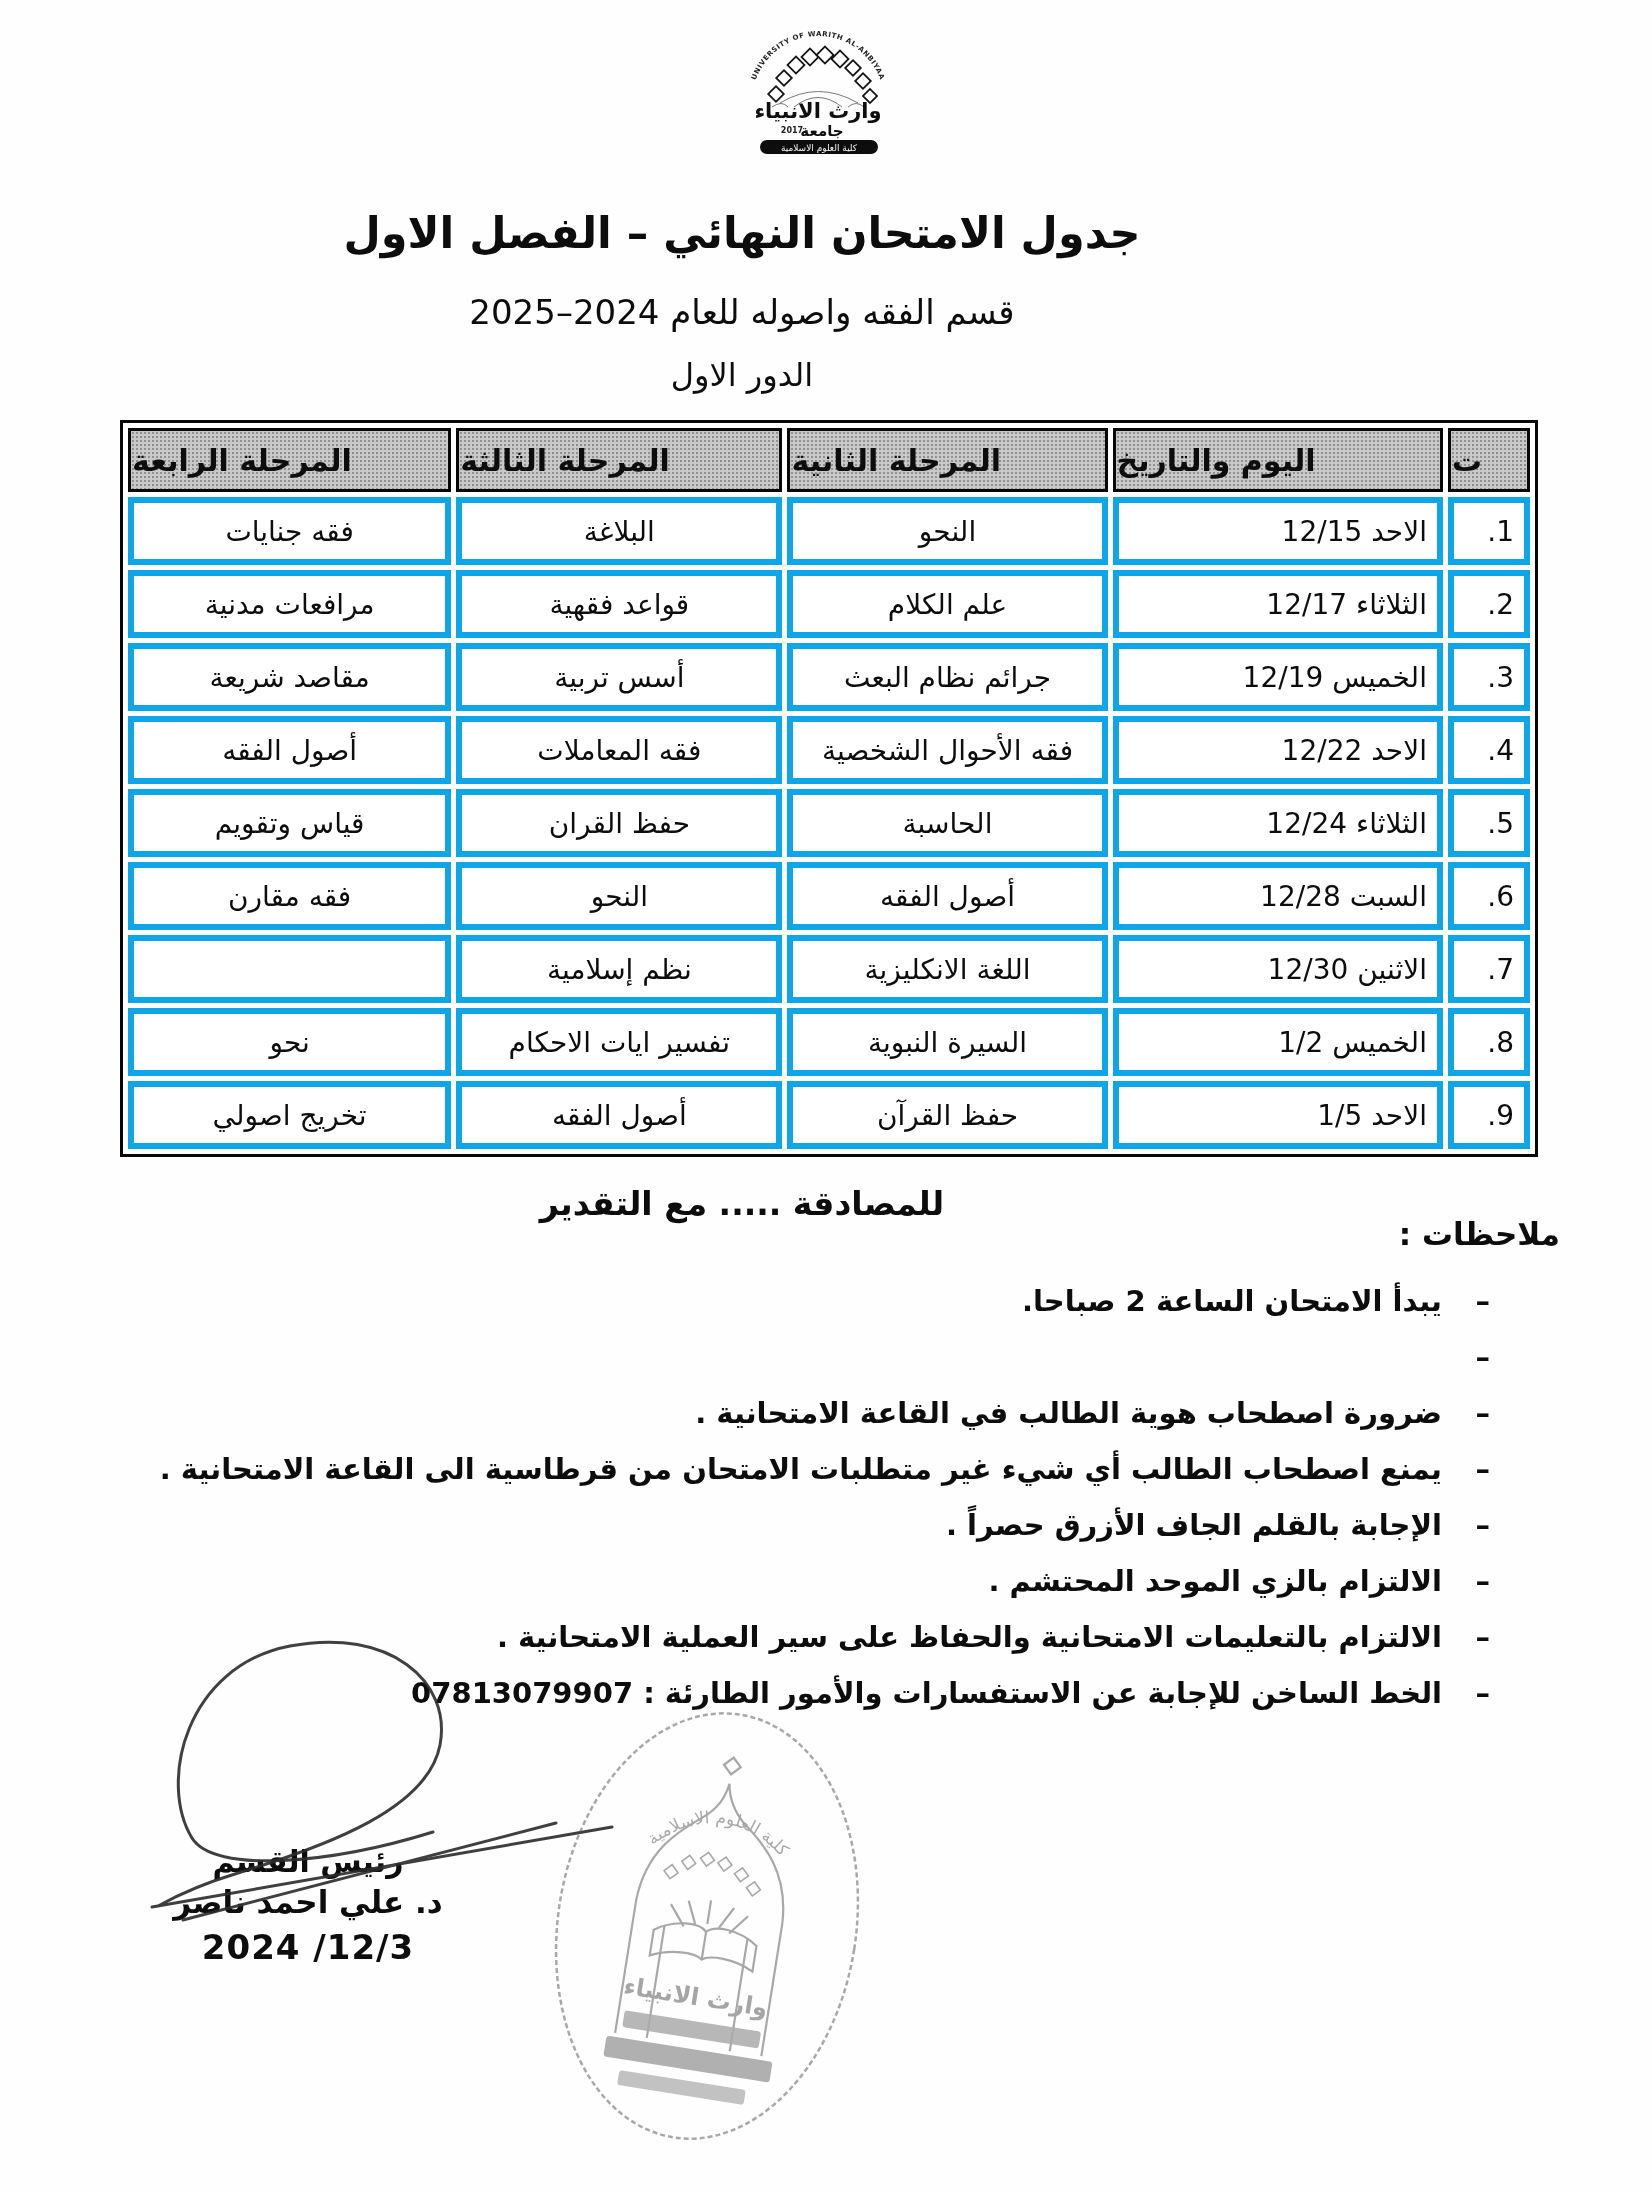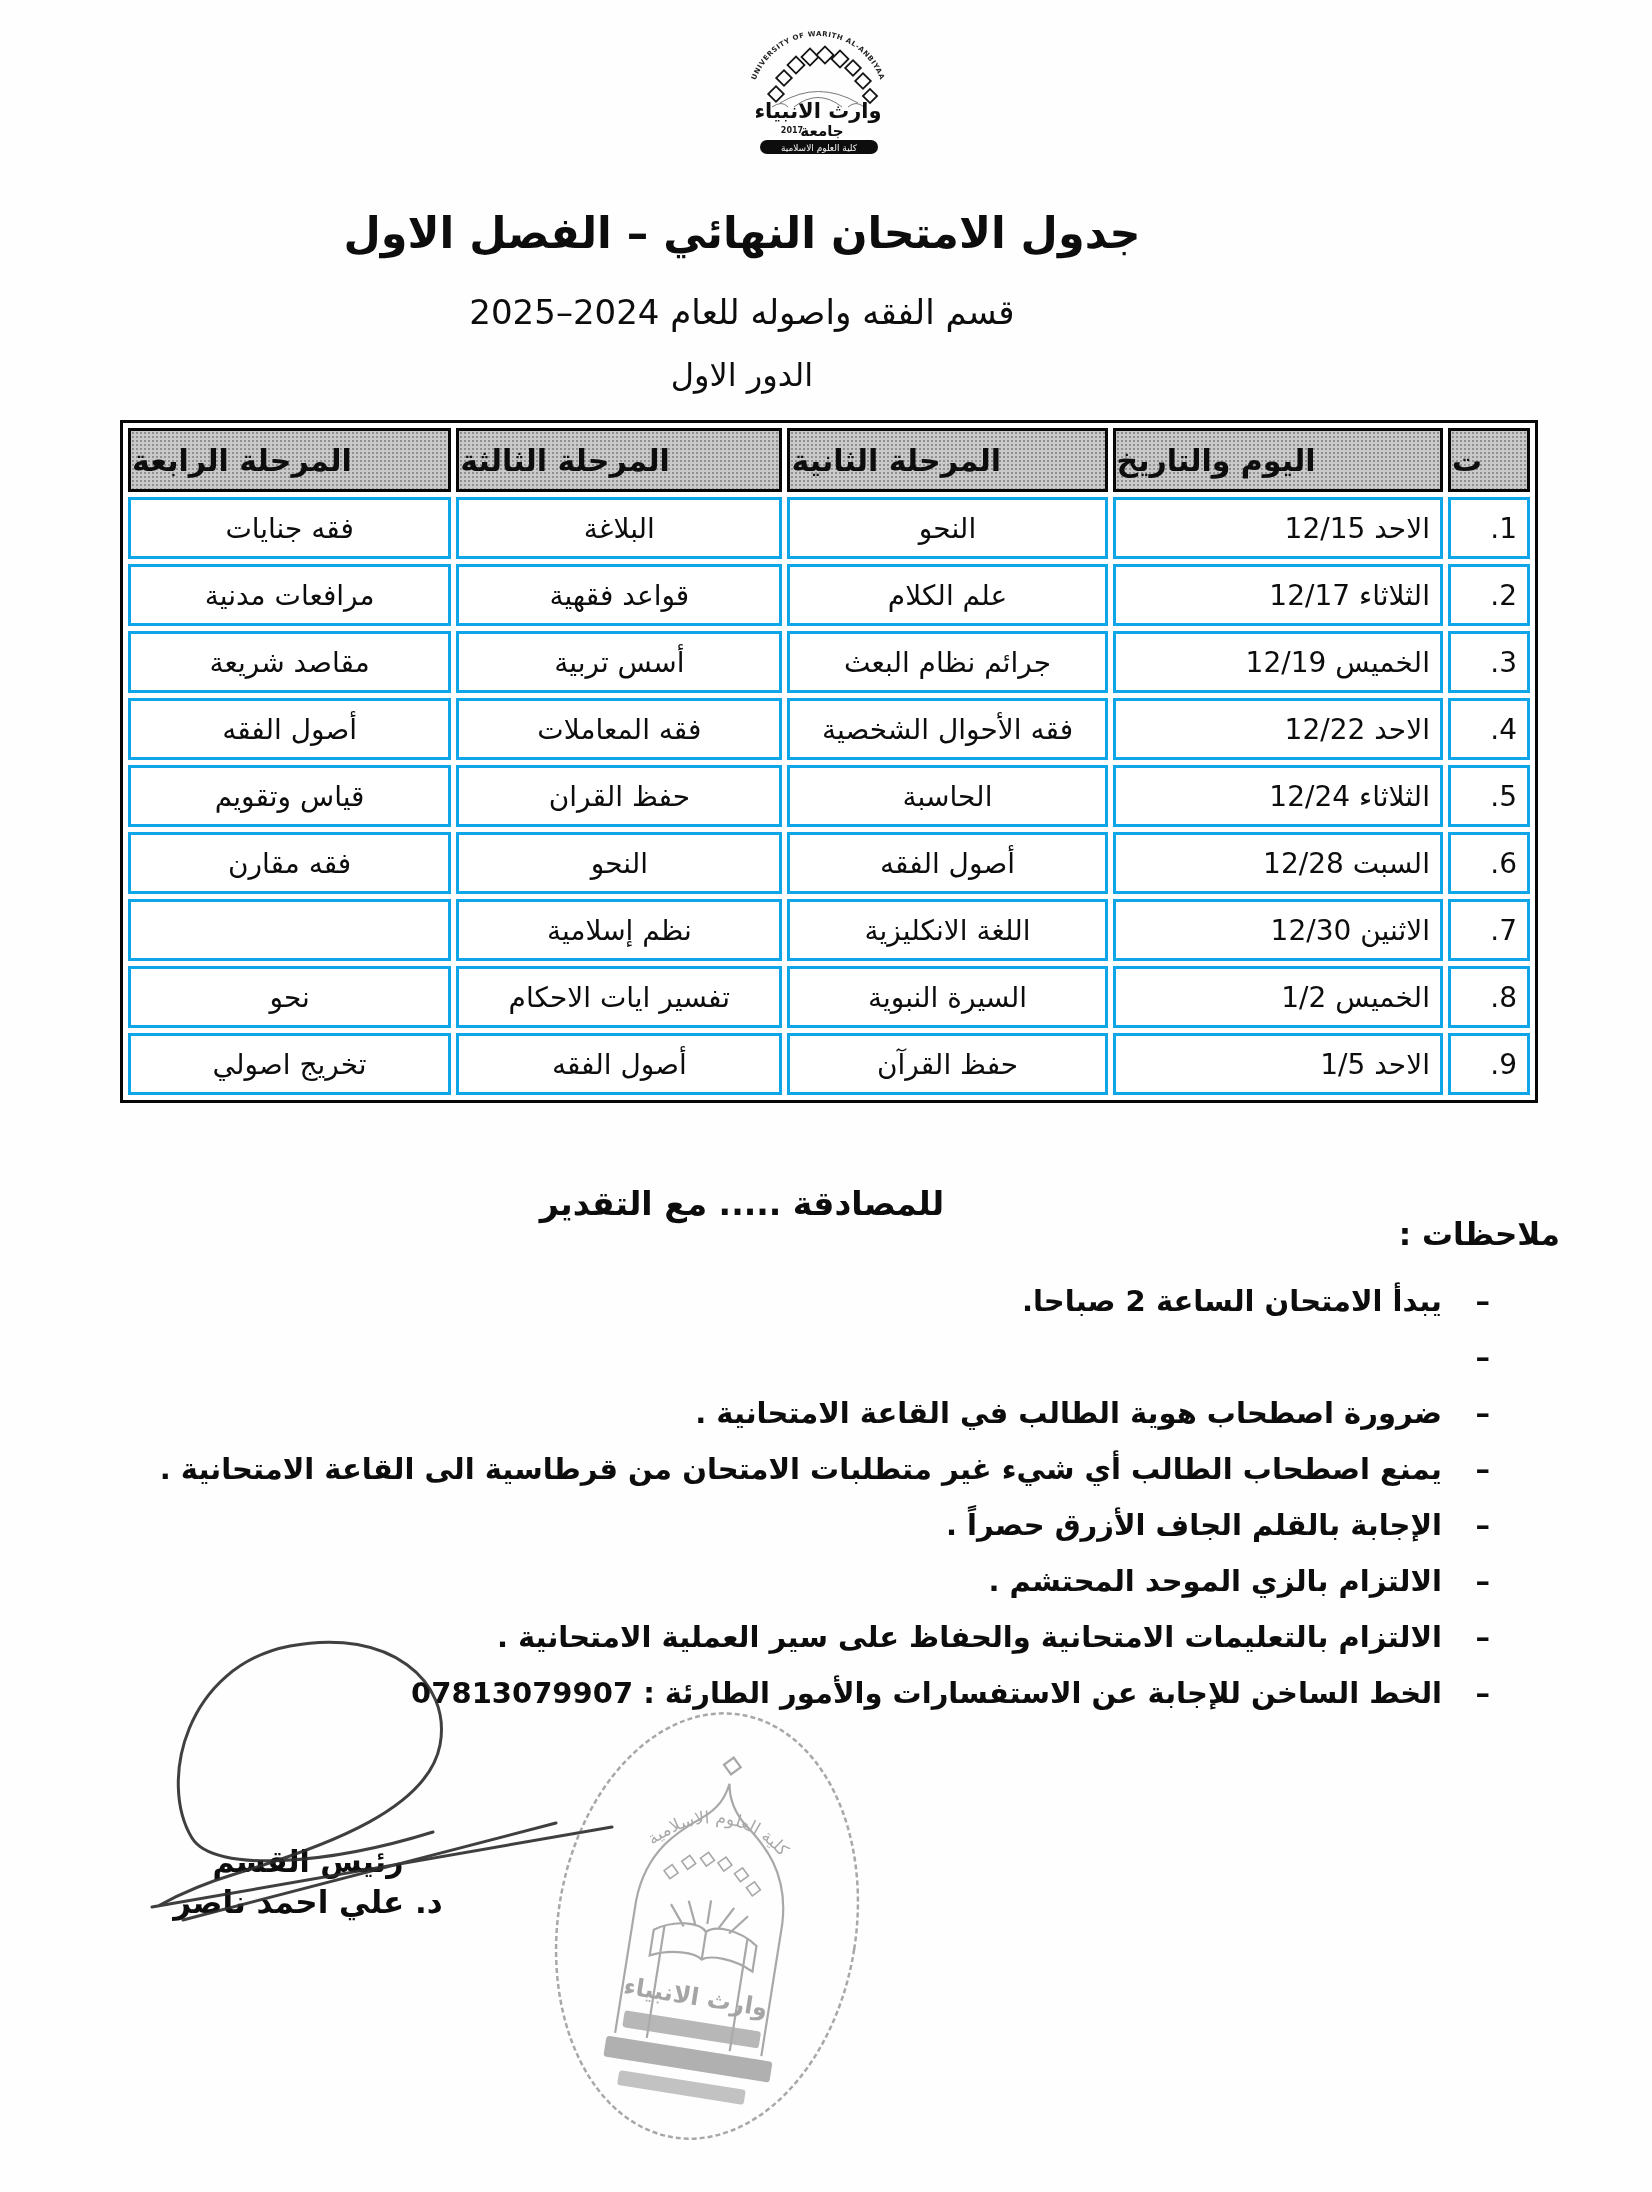--- a/index.html
+++ b/index.html
@@ -22,21 +22,21 @@
     border:3px solid #070707; background:#ffffff;
   }
   table.schedule th{
     height:56px; border:3px solid #070707;
     font-size:30px; font-weight:bold; text-align:left; vertical-align:middle;
     background-color:#c9c9c9;
     background-image:radial-gradient(#909090 1px, rgba(0,0,0,0) 1.2px);
     background-size:4px 4px;
   }
   table.schedule td{
-    height:56px; border:3px solid #0ea5e9; vertical-align:middle;
+    height:56px; border:6px solid #0ea5e9; vertical-align:middle;
     font-size:28px; background:#ffffff; padding:0 10px;
   }
   td.serial{font-size:30px; text-align:right; padding:0 14px;}
   td.day{font-size:29px; text-align:right; padding:0 16px; white-space:nowrap;}
   td.subj{text-align:center;}
 
   .approval{top:1184px; font-size:33px; font-weight:bold; direction:rtl;}
 
   
   .notes-heading{
@@ -218,20 +218,21 @@
     </div>
     <div class="note">
       <span class="dash">–</span>
       <span class="txt">الخط الساخن للإجابة عن الاستفسارات والأمور الطارئة : 07813079907</span>
     </div>
   </div>
 
   <div class="sig">
     <div class="sig-title">رئيس القسم</div>
     <div class="sig-name">د. علي احمد ناصر</div>
+    <div class="sig-date">2024 /12/3</div>
   </div>
 
   <svg class="overlay" width="1652" height="2192" viewBox="0 0 1652 2192">
     <g stroke="#2b2b2b" stroke-width="3" fill="none" stroke-linecap="round" opacity="0.9">
       <path d="M 433 1832 C 330 1864 214 1874 192 1838 C 158 1782 186 1666 290 1646 C 390 1627 452 1682 440 1745 C 428 1808 330 1845 238 1873 C 205 1883 178 1895 160 1905"></path>
       <path d="M 152 1907 L 612 1827"></path>
       <path d="M 183 1920 L 556 1823"></path>
     </g>
   </svg>
 

